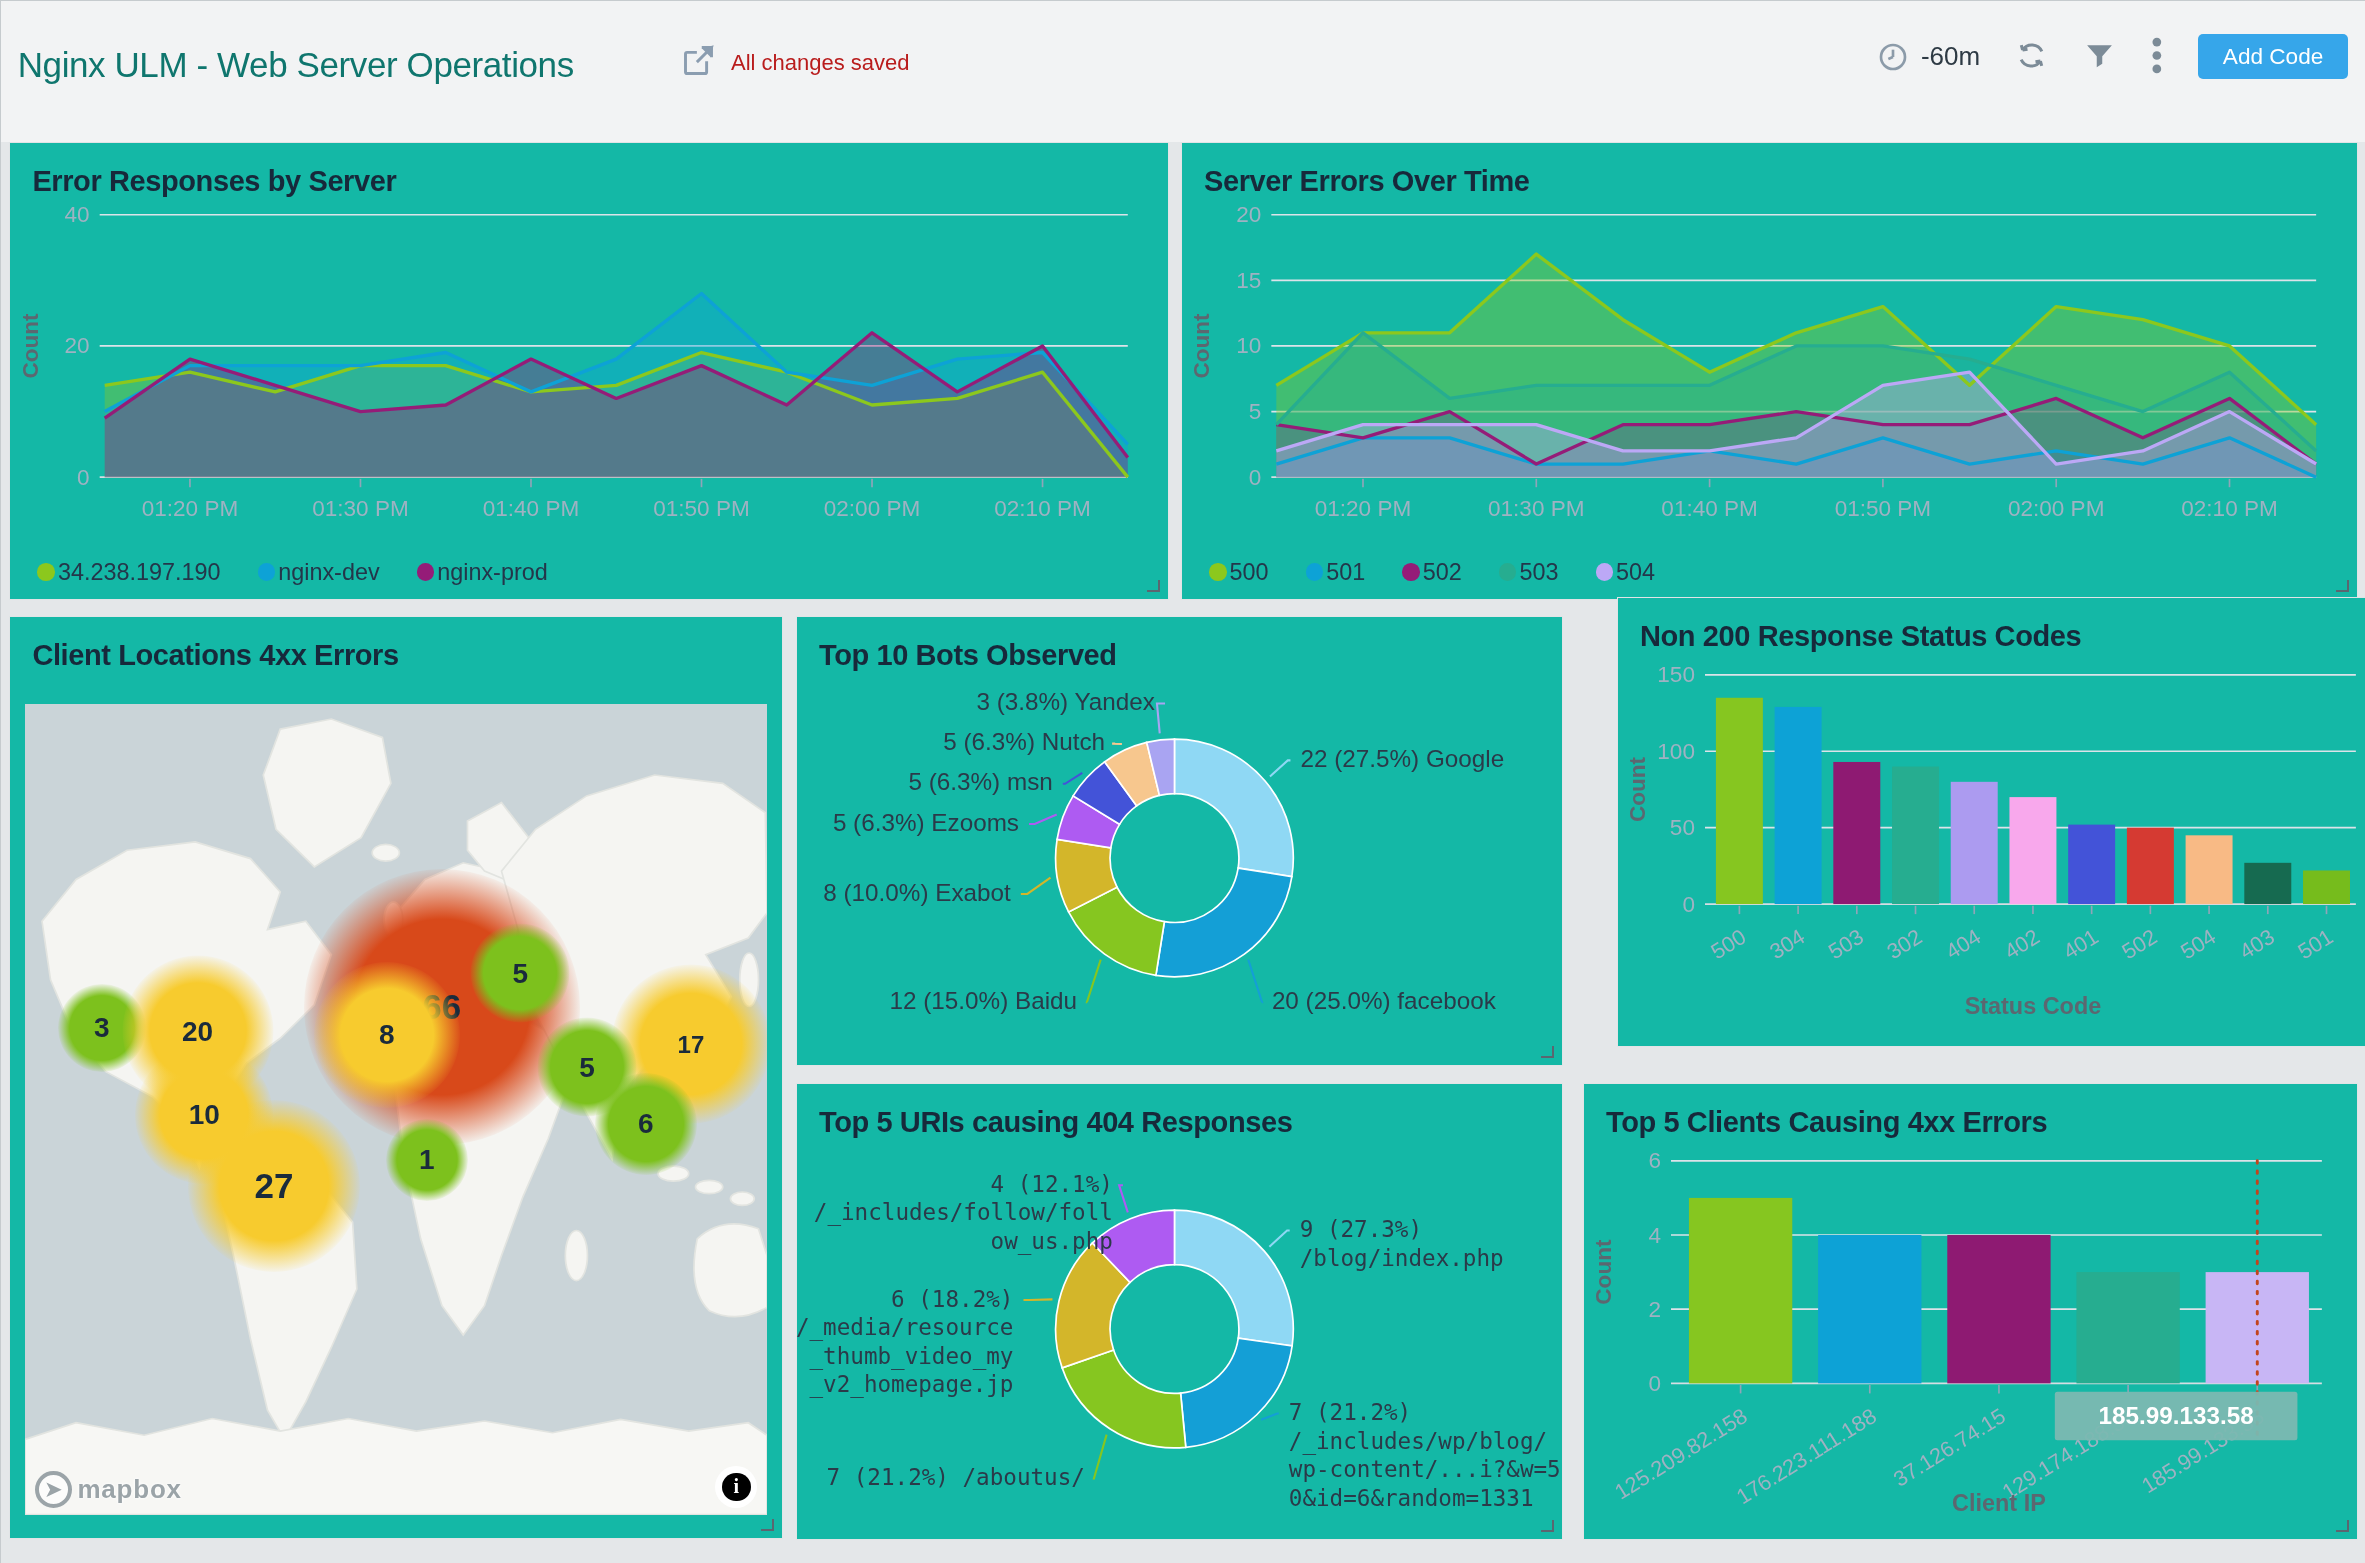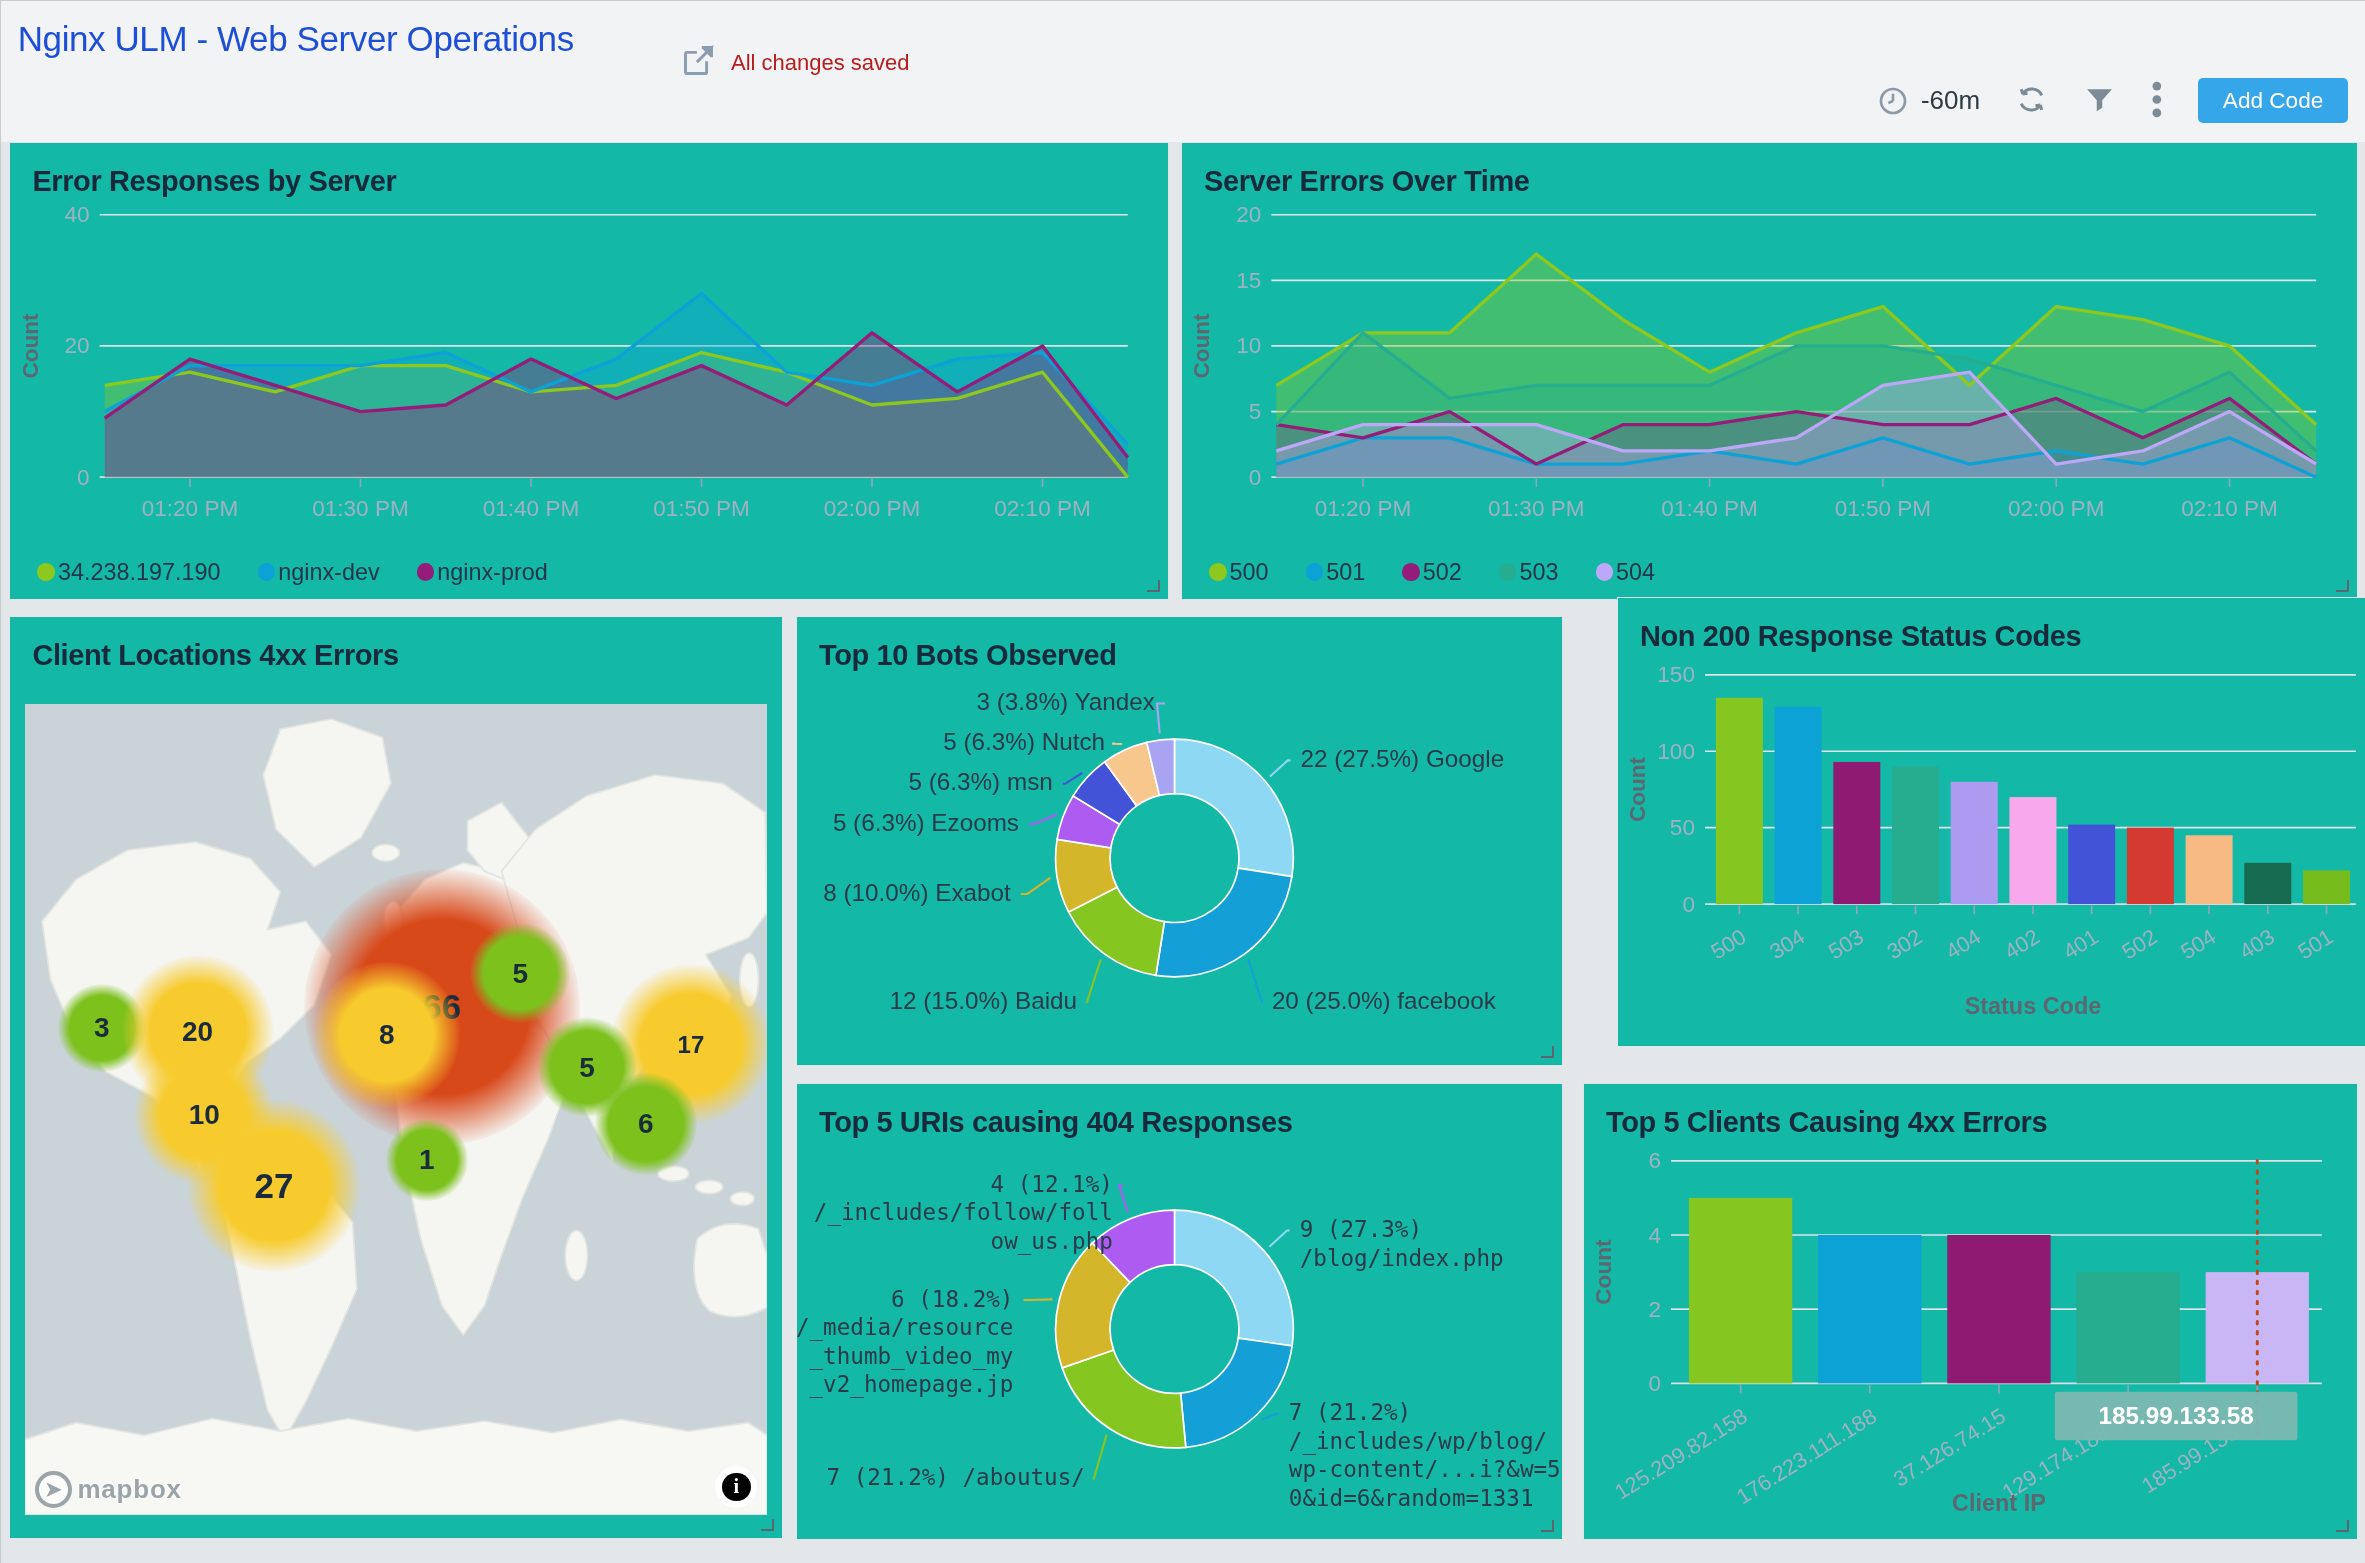--- a/index.html
+++ b/index.html
@@ -2,24 +2,24 @@
 <html style="font-size:13.4px"><head>
 <meta charset="utf-8">
 <style>
   * { margin:0; padding:0; box-sizing:border-box; }
   html,body { background:#E5E8EA; }
   body { font-family:"Liberation Sans", sans-serif; }
   #app { position:relative; width:2366px; height:1564px; background:#E4E7E9; border:1.7px solid #C6CBCE; overflow:hidden; }
 
   
   .header { position:absolute; left:0; top:0; width:100%; height:141px; background:#F2F3F4; }
-  .page-title { position:absolute; left:16.7px; top:18px; font-size:35px; font-weight:400; color:#1d4ed8; letter-spacing:-0.4px; }
+  .page-title { position:absolute; left:16.7px; top:44px; font-size:35px; font-weight:400; color:#0f766e; letter-spacing:-0.4px; }
   .share-ic { position:absolute; left:678px; top:40px; }
   .saved { position:absolute; left:730px; top:49px; font-size:22px; color:#b91c1c; }
-  .hright { position:absolute; right:16.7px; top:33px; display:flex; align-items:center; gap:35px;margin-top:44px; }
+  .hright { position:absolute; right:16.7px; top:33px; display:flex; align-items:center; gap:35px; }
   .time-range { font-size:26px; color:#2E3A44; }
   .timewrap { display:flex; align-items:center; gap:11.7px; }
   .btn-add { background:#36A6EA; color:#fff; font-size:22.6px; border:none; border-radius:5px; padding:0 25px; height:45px; cursor:pointer; font-family:inherit; }
 
   
   .panel { position:absolute; background:#14b8a6; border:0.8px solid #E1E4E6; }
   .ptitle { margin:22px 0 0 22px; font-size:29px; font-weight:700; color:#17293B; letter-spacing:-0.4px; }
   .resize { position:absolute; right:8.4px; bottom:6.7px; width:12.6px; height:12.6px; border-right:2.5px solid #5B6670; border-bottom:2.5px solid #5B6670; }
   .legend { position:absolute; left:27px; bottom:13.4px; display:flex; gap:37px; }
   .legend .li { display:flex; align-items:center; gap:3px; font-size:23.4px; color:#24364A; cursor:pointer; }

